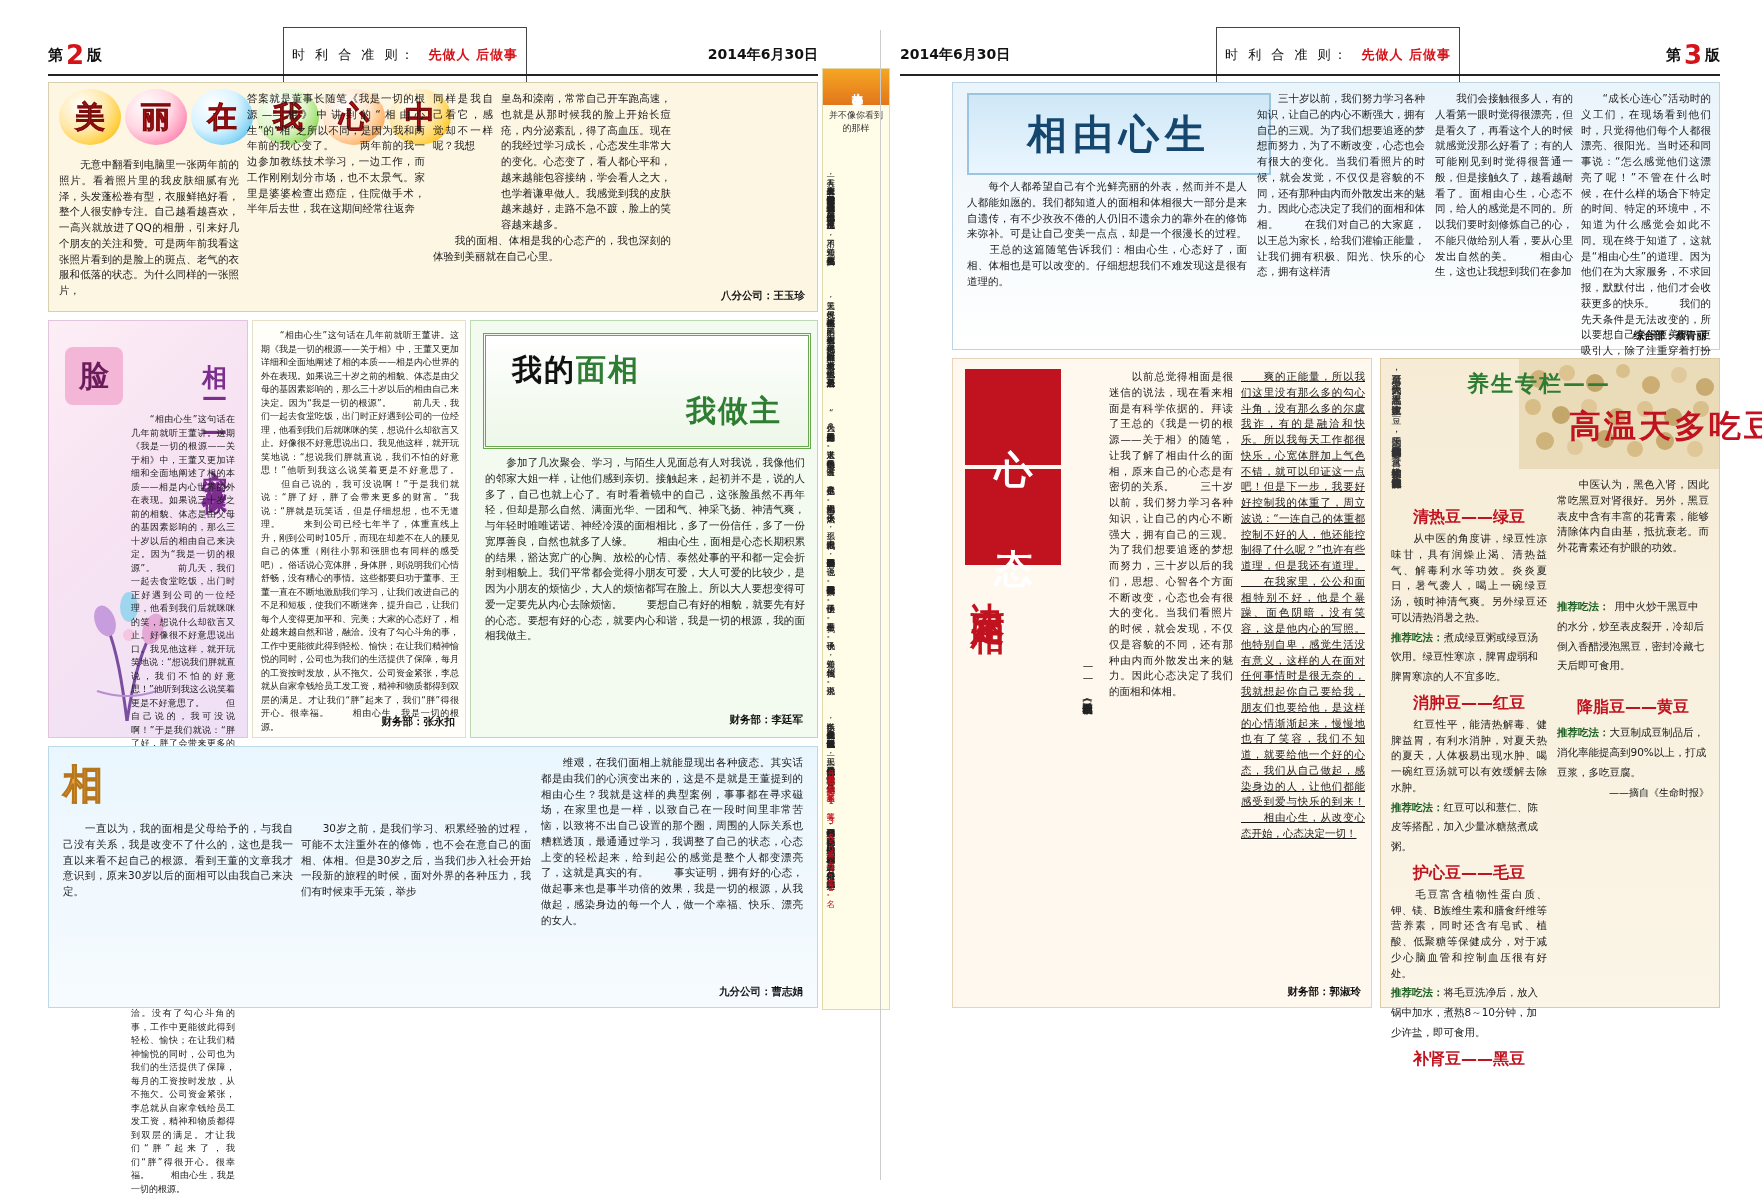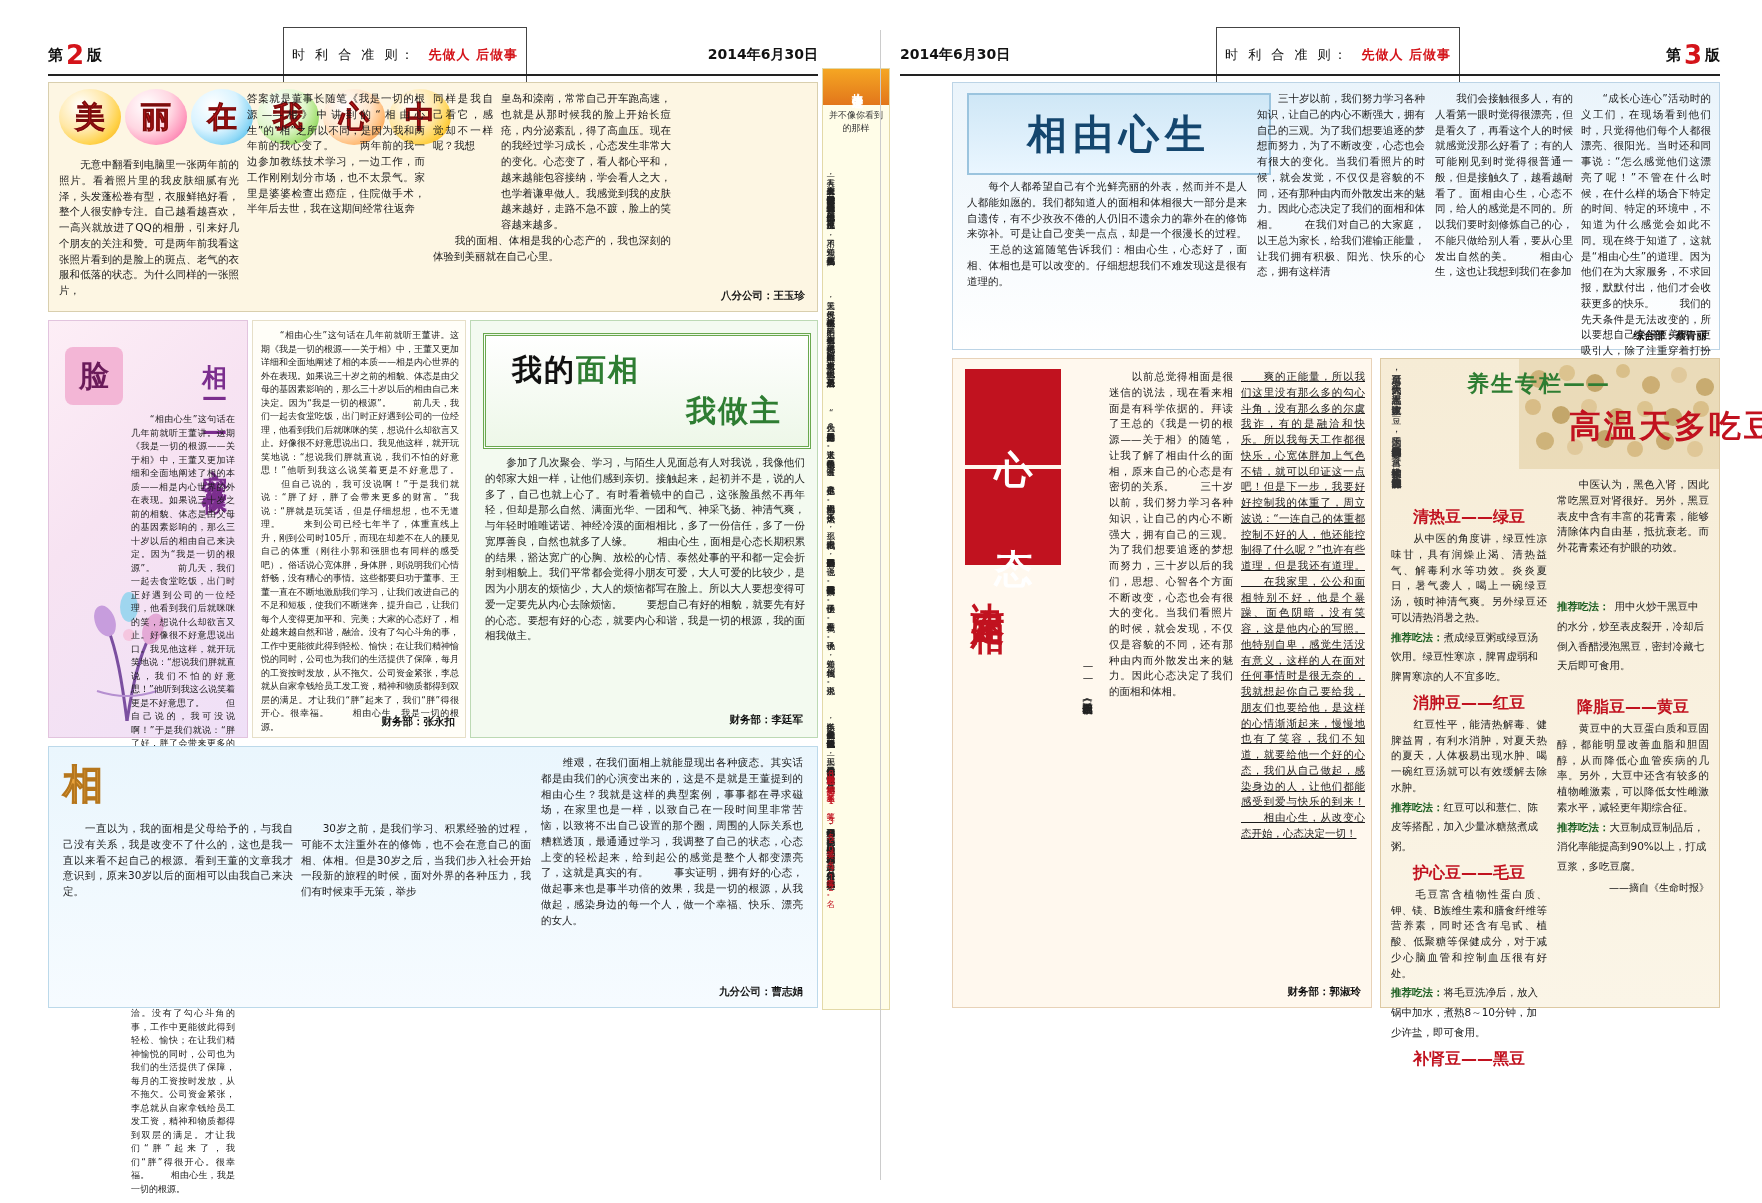--- a/index.html
+++ b/index.html
@@ -296,19 +296,18 @@
 
       <h4>护心豆——毛豆</h4>
       <div class="body-cn">　　毛豆富含植物性蛋白质、钾、镁、B族维生素和膳食纤维等营养素，同时还含有皂甙、植酸、低聚糖等保健成分，对于减少心脑血管和控制血压很有好处。</div>
       <div><span class="tipttl">推荐吃法：</span><span class="body-cn">将毛豆洗净后，放入锅中加水，煮熟8～10分钟，加少许盐，即可食用。</span></div>
 
       <h4>补肾豆——黑豆</h4>
     </div>
 
     <div style="position:absolute;left:176px;top:330px;width:152px;">
       <h4>降脂豆——黄豆</h4>
-      <div class="body-cn">　　黄豆中的大豆蛋白质和豆固醇，都能明显改善血脂和胆固醇，从而降低心血管疾病的几率。另外，大豆中还含有较多的植物雌激素，可以降低女性雌激素水平，减轻更年期综合征。</div>
       <div><span class="tipttl">推荐吃法：</span><span class="body-cn">大豆制成豆制品后，消化率能提高到90%以上，打成豆浆，多吃豆腐。</span></div>
       <div class="foot-src">——摘自《生命时报》</div>
     </div>
   </div>
 
 </div>
 
 </body></html>

